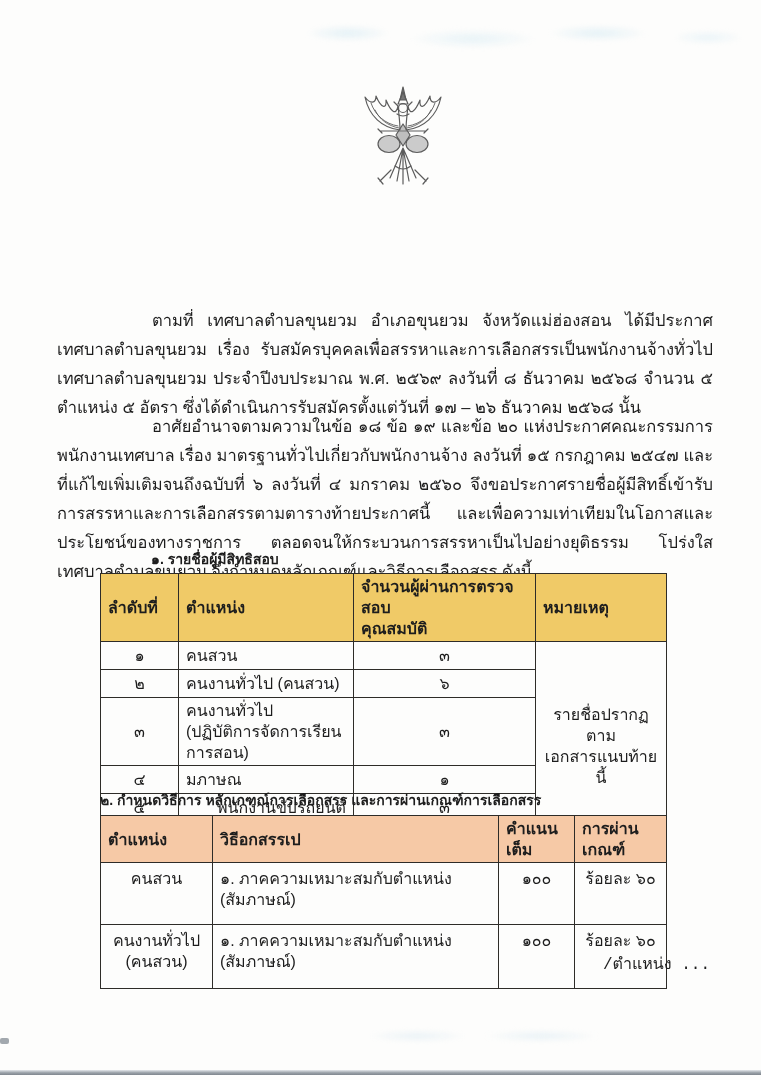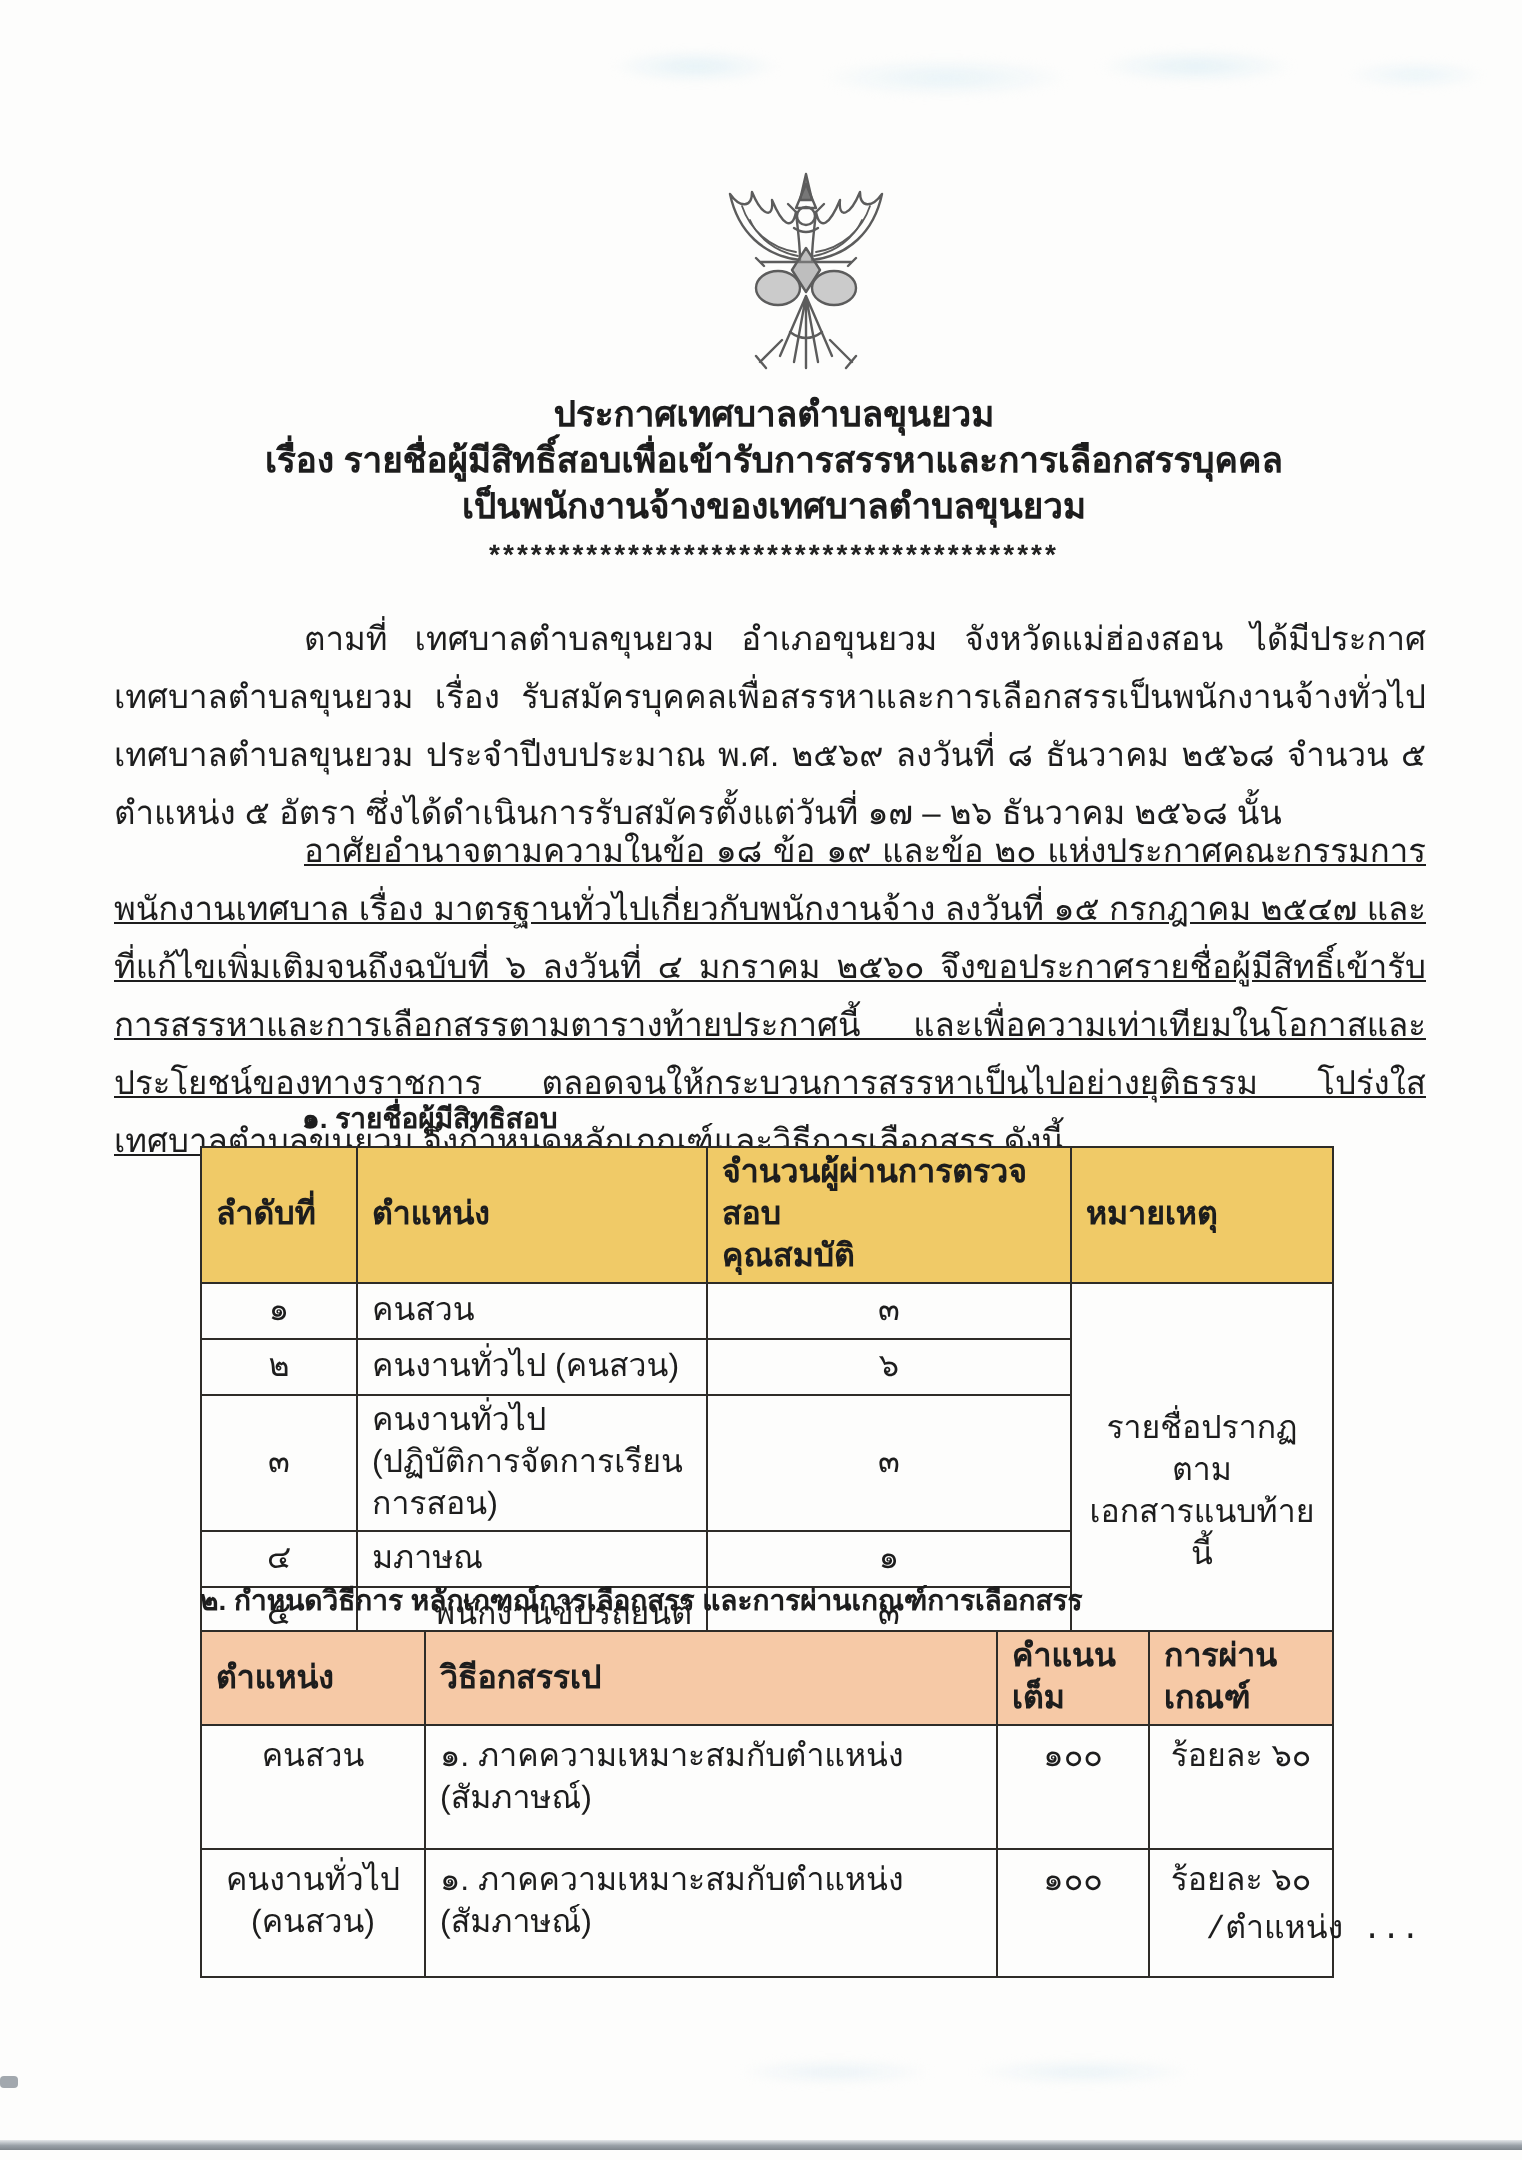--- a/index.html
+++ b/index.html
@@ -28,21 +28,21 @@
 
   .emblem{position:absolute;left:352px;top:84px;width:102px;height:112px;}
 
   .title-block{position:absolute;left:57px;top:196px;width:660px;text-align:center;}
   .title-line{font-weight:bold;font-size:17.5px;line-height:23px;}
   .separator{font-weight:bold;font-size:14px;letter-spacing:1.5px;line-height:18px;margin-top:3px;color:#222;}
 
   .body-par{position:absolute;left:57px;width:656px;margin:0;
     font-size:16.5px;line-height:29px;text-align:justify;text-indent:95px;}
   .par1{top:306px;}
-  .par2{top:412px;text-decoration:underline;}
+  .par2{top:412px;}
 
   .sec-heading{position:absolute;font-weight:bold;font-size:14px;}
   .sec1{left:151px;top:548px;}
   .sec2{left:100px;top:789px;width:566px;text-align:left;}
 
   table{border-collapse:collapse;table-layout:fixed;position:absolute;left:100px;width:566px;}
   .t1{top:573px;}
   .t2{top:815px;}
   th,td{border:1.6px solid #2e2c28;padding:2px 7px;font-size:16px;line-height:21px;
         white-space:pre-line;overflow:hidden;}
@@ -92,26 +92,20 @@
         <ellipse cx="65" cy="60" rx="11" ry="8.5" fill="#9a9a9a" fill-opacity="0.5"></ellipse>
 
         <path d="M51 64 L38 94 M51 64 L45 97 M51 64 L51 100 M51 64 L57 97 M51 64 L64 94"></path>
         <path d="M43 82 Q51 88 59 82"></path>
 
         <path d="M39 86 L28 97 M26 94 L31 100 M63 86 L74 97 M76 94 L71 100"></path>
       </g>
     </svg>
   </div>
 
-  <div class="title-block">
-    <div class="title-line">ประกาศเทศบาลตำบลขุนยวม</div>
-    <div class="title-line">เรื่อง รายชื่อผู้มีสิทธิ์สอบเพื่อเข้ารับการสรรหาและการเลือกสรรบุคคล</div>
-    <div class="title-line">เป็นพนักงานจ้างของเทศบาลตำบลขุนยวม</div>
-    <div class="separator">*****************************************</div>
-  </div>
 
   <p class="body-par par1">ตามที่ เทศบาลตำบลขุนยวม อำเภอขุนยวม จังหวัดแม่ฮ่องสอน ได้มีประกาศเทศบาลตำบลขุนยวม เรื่อง รับสมัครบุคคลเพื่อสรรหาและการเลือกสรรเป็นพนักงานจ้างทั่วไป เทศบาลตำบลขุนยวม ประจำปีงบประมาณ พ.ศ. ๒๕๖๙ ลงวันที่ ๘ ธันวาคม ๒๕๖๘ จำนวน ๕ ตำแหน่ง ๕ อัตรา ซึ่งได้ดำเนินการรับสมัครตั้งแต่วันที่ ๑๗ – ๒๖ ธันวาคม ๒๕๖๘ นั้น</p>
   <p class="body-par par2">อาศัยอำนาจตามความในข้อ ๑๘ ข้อ ๑๙ และข้อ ๒๐ แห่งประกาศคณะกรรมการพนักงานเทศบาล เรื่อง มาตรฐานทั่วไปเกี่ยวกับพนักงานจ้าง ลงวันที่ ๑๕ กรกฎาคม ๒๕๔๗ และที่แก้ไขเพิ่มเติมจนถึงฉบับที่ ๖ ลงวันที่ ๔ มกราคม ๒๕๖๐ จึงขอประกาศรายชื่อผู้มีสิทธิ์เข้ารับการสรรหาและการเลือกสรรตามตารางท้ายประกาศนี้ และเพื่อความเท่าเทียมในโอกาสและประโยชน์ของทางราชการ ตลอดจนให้กระบวนการสรรหาเป็นไปอย่างยุติธรรม โปร่งใส เทศบาลตำบลขุนยวม จึงกำหนดหลักเกณฑ์และวิธีการเลือกสรร ดังนี้</p>
 
   <div class="sec-heading sec1">๑. รายชื่อผู้มีสิทธิสอบ</div>
 
   <table class="t1">
     <colgroup>
         <col style="width:78px">
         <col style="width:175px">

